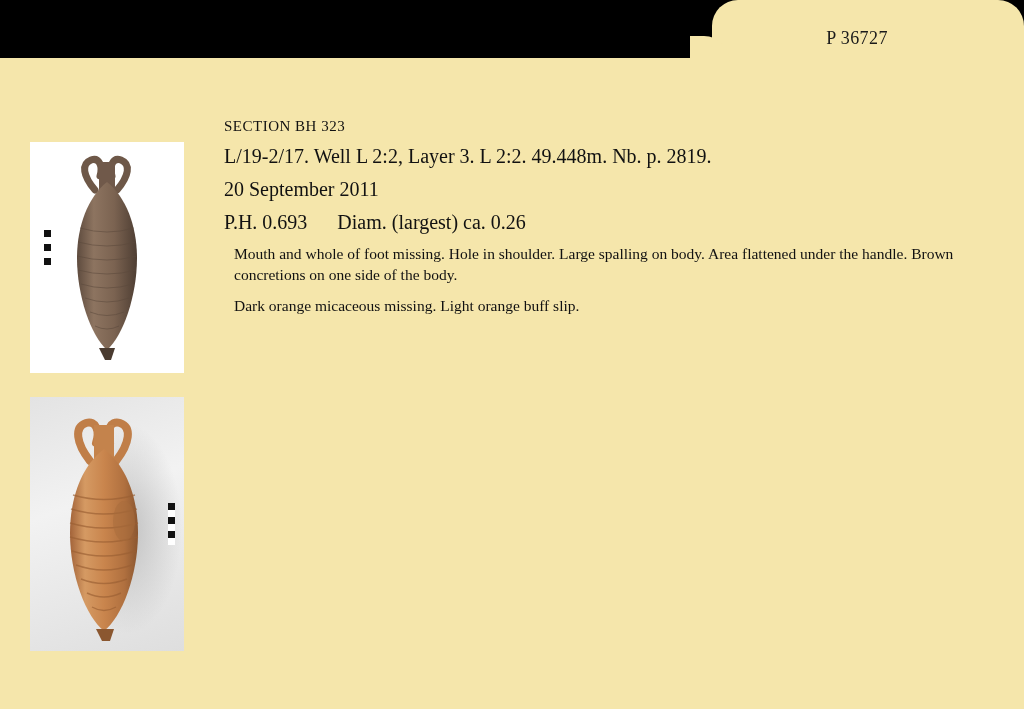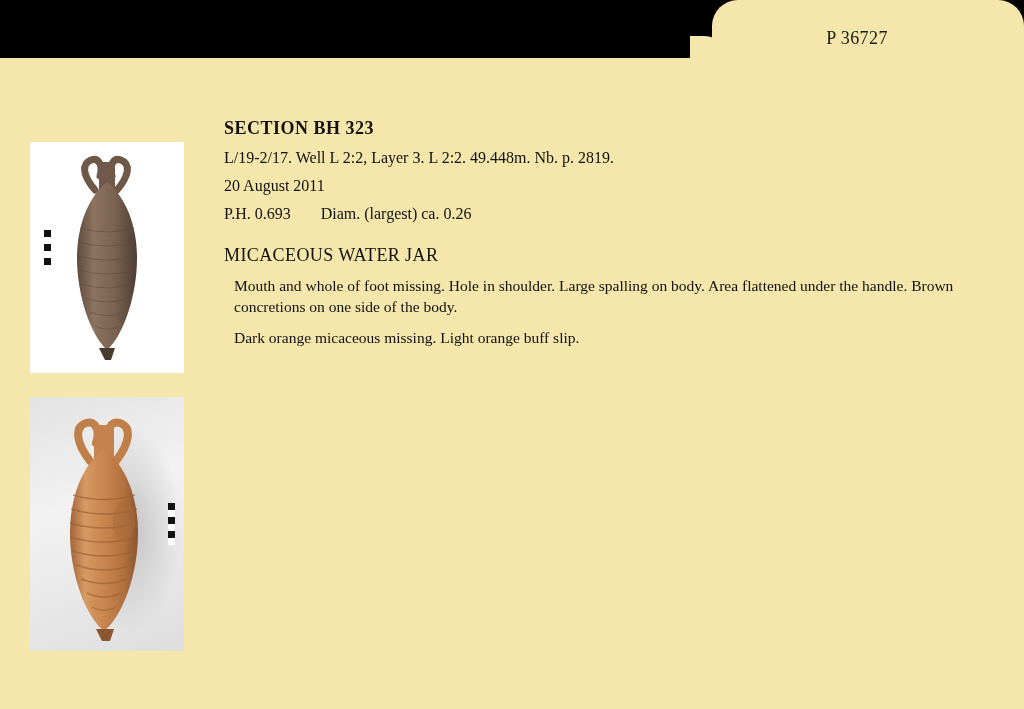--- a/index.html
+++ b/index.html
@@ -110,27 +110,27 @@
 
   
   .text-col {
     position: absolute;
     left: 224px;
     top: 118px;
     width: 760px;
     color: #111111;
   }
   .section-title {
-    font-size: 18px;
+    font-size: 15px;
     letter-spacing: 0.5px;
     margin: 0 0 10px 0;
-    font-weight: bold;
+    font-weight: normal;
   }
   .meta-line {
-    font-size: 16px;
+    font-size: 20px;
     margin: 0 0 10px 0;
   }
   .meta-line .gap {
     display: inline-block;
     width: 30px;
   }
   .object-title {
     font-size: 18px;
     letter-spacing: 0.4px;
     margin: 22px 0 10px 0;
@@ -249,22 +249,21 @@
         <i></i>
         <i></i>
         <i></i>
         <i></i>
     </div>
   </div>
 
   <div class="text-col">
     <h1 class="section-title">SECTION  BH 323</h1>
     <p class="meta-line">L/19-2/17. Well L 2:2, Layer 3. L 2:2. 49.448m. Nb. p. 2819.</p>
-    <p class="meta-line">20 August 2011</p>
+    <p class="meta-line">20 September 2011</p>
     <p class="meta-line">
       <span>P.H. 0.693</span><span class="gap"></span><span>Diam. (largest) ca. 0.26</span>
     </p>
-    <h2 class="object-title">MICACEOUS WATER JAR</h2>
     <p class="desc-para">Mouth and whole of foot missing. Hole in shoulder. Large spalling on body. Area flattened under the handle. Brown concretions on one side of the body.</p>
     <p class="desc-para">Dark orange micaceous missing. Light orange buff slip.</p>
   </div>
 
 </div>
 
 </body></html>

